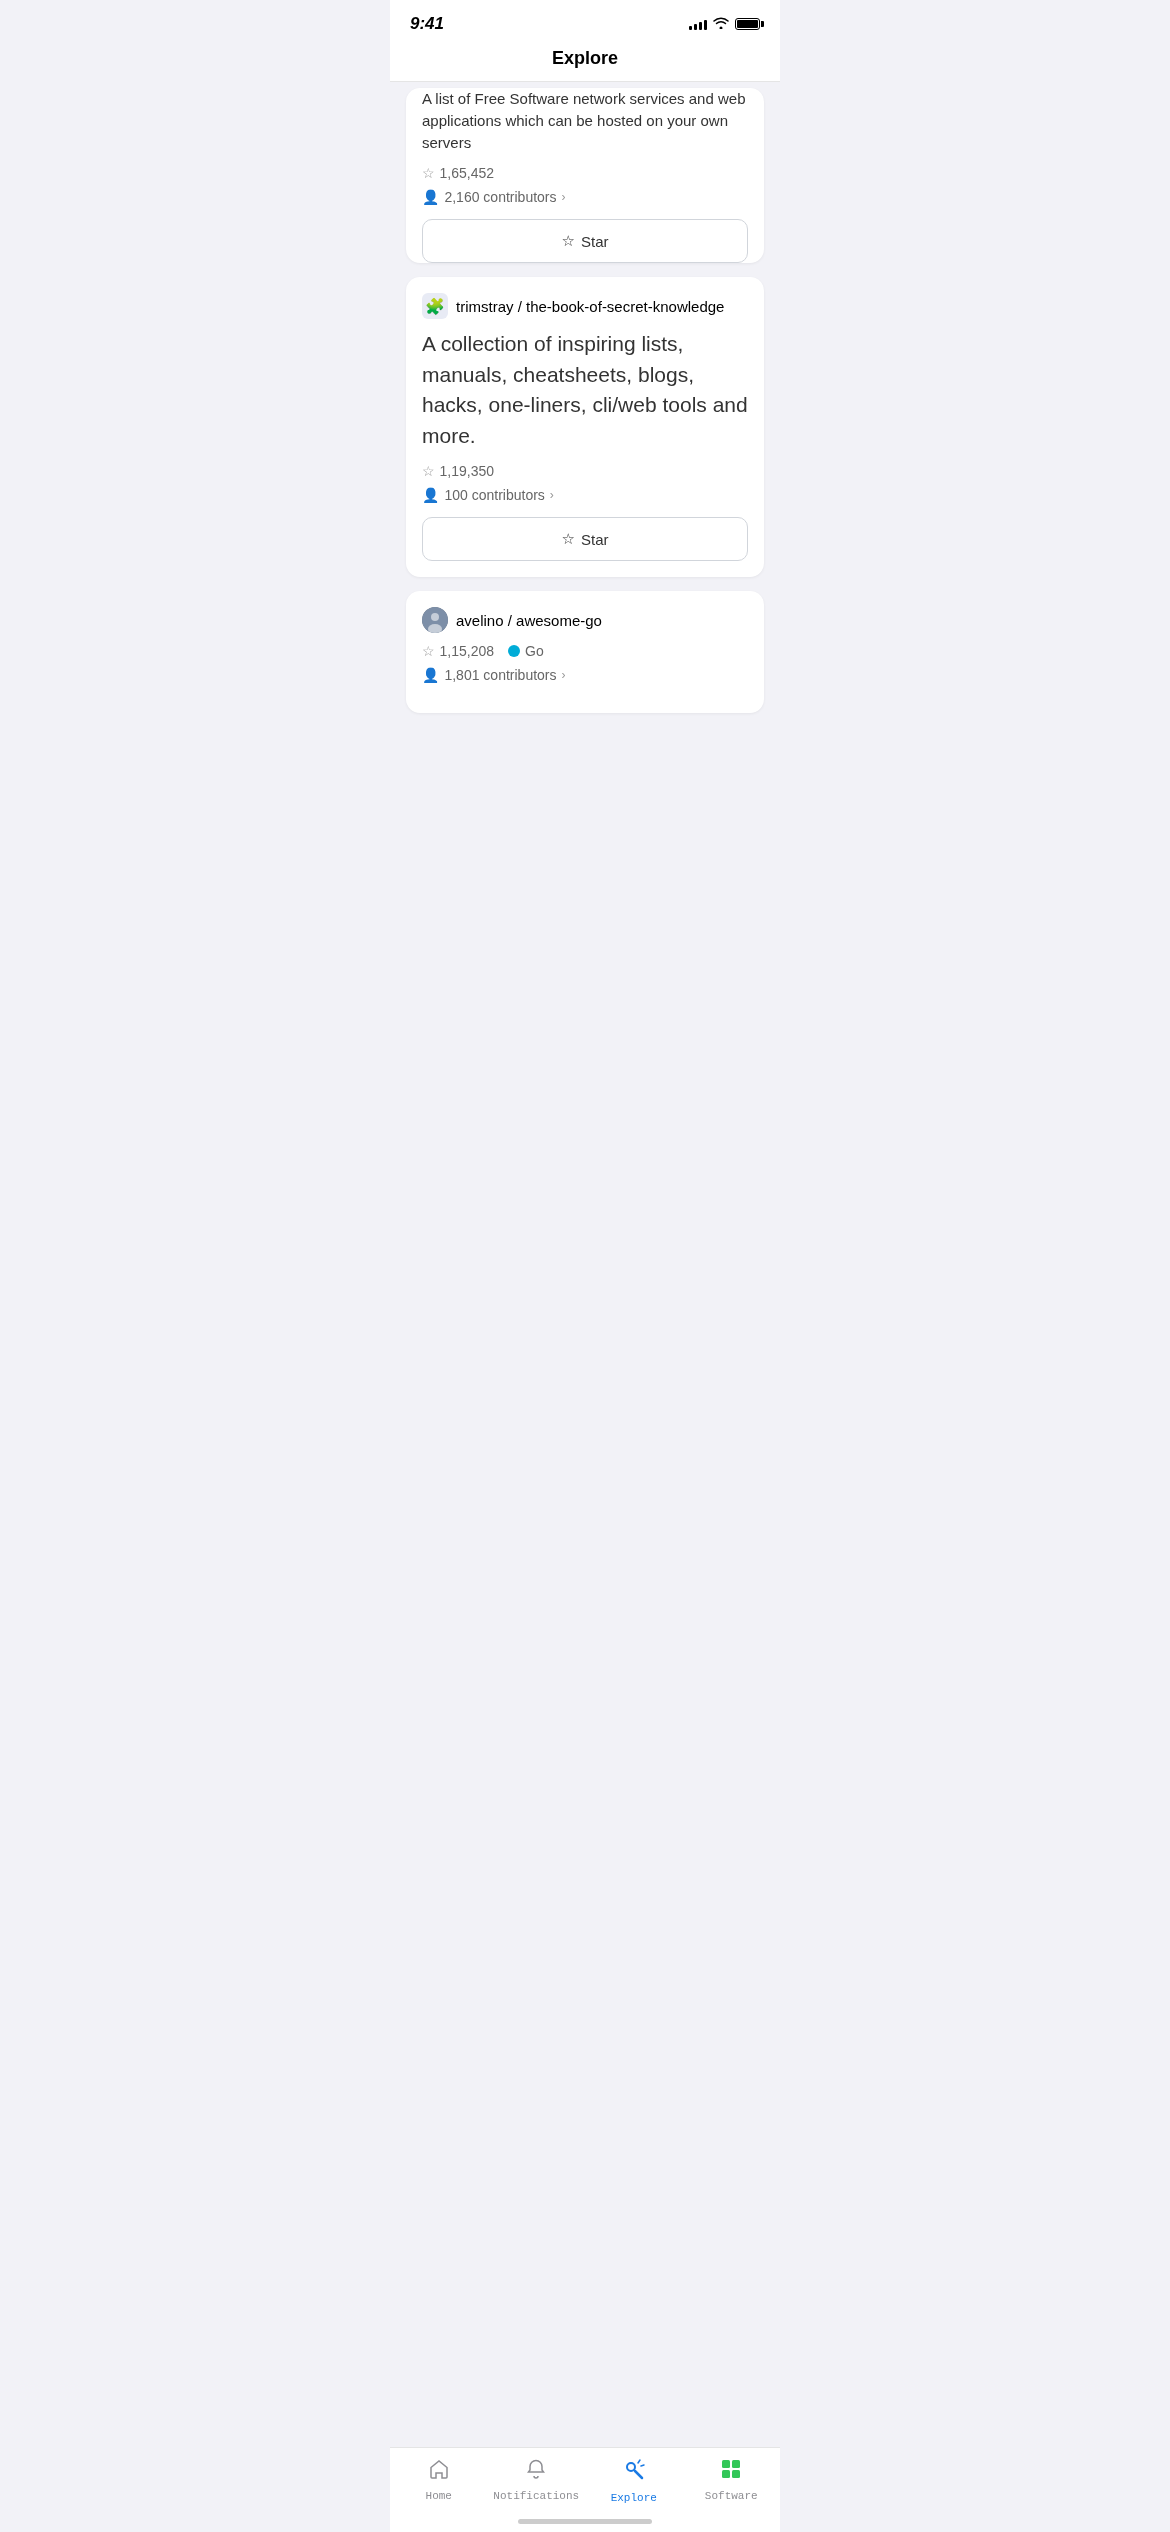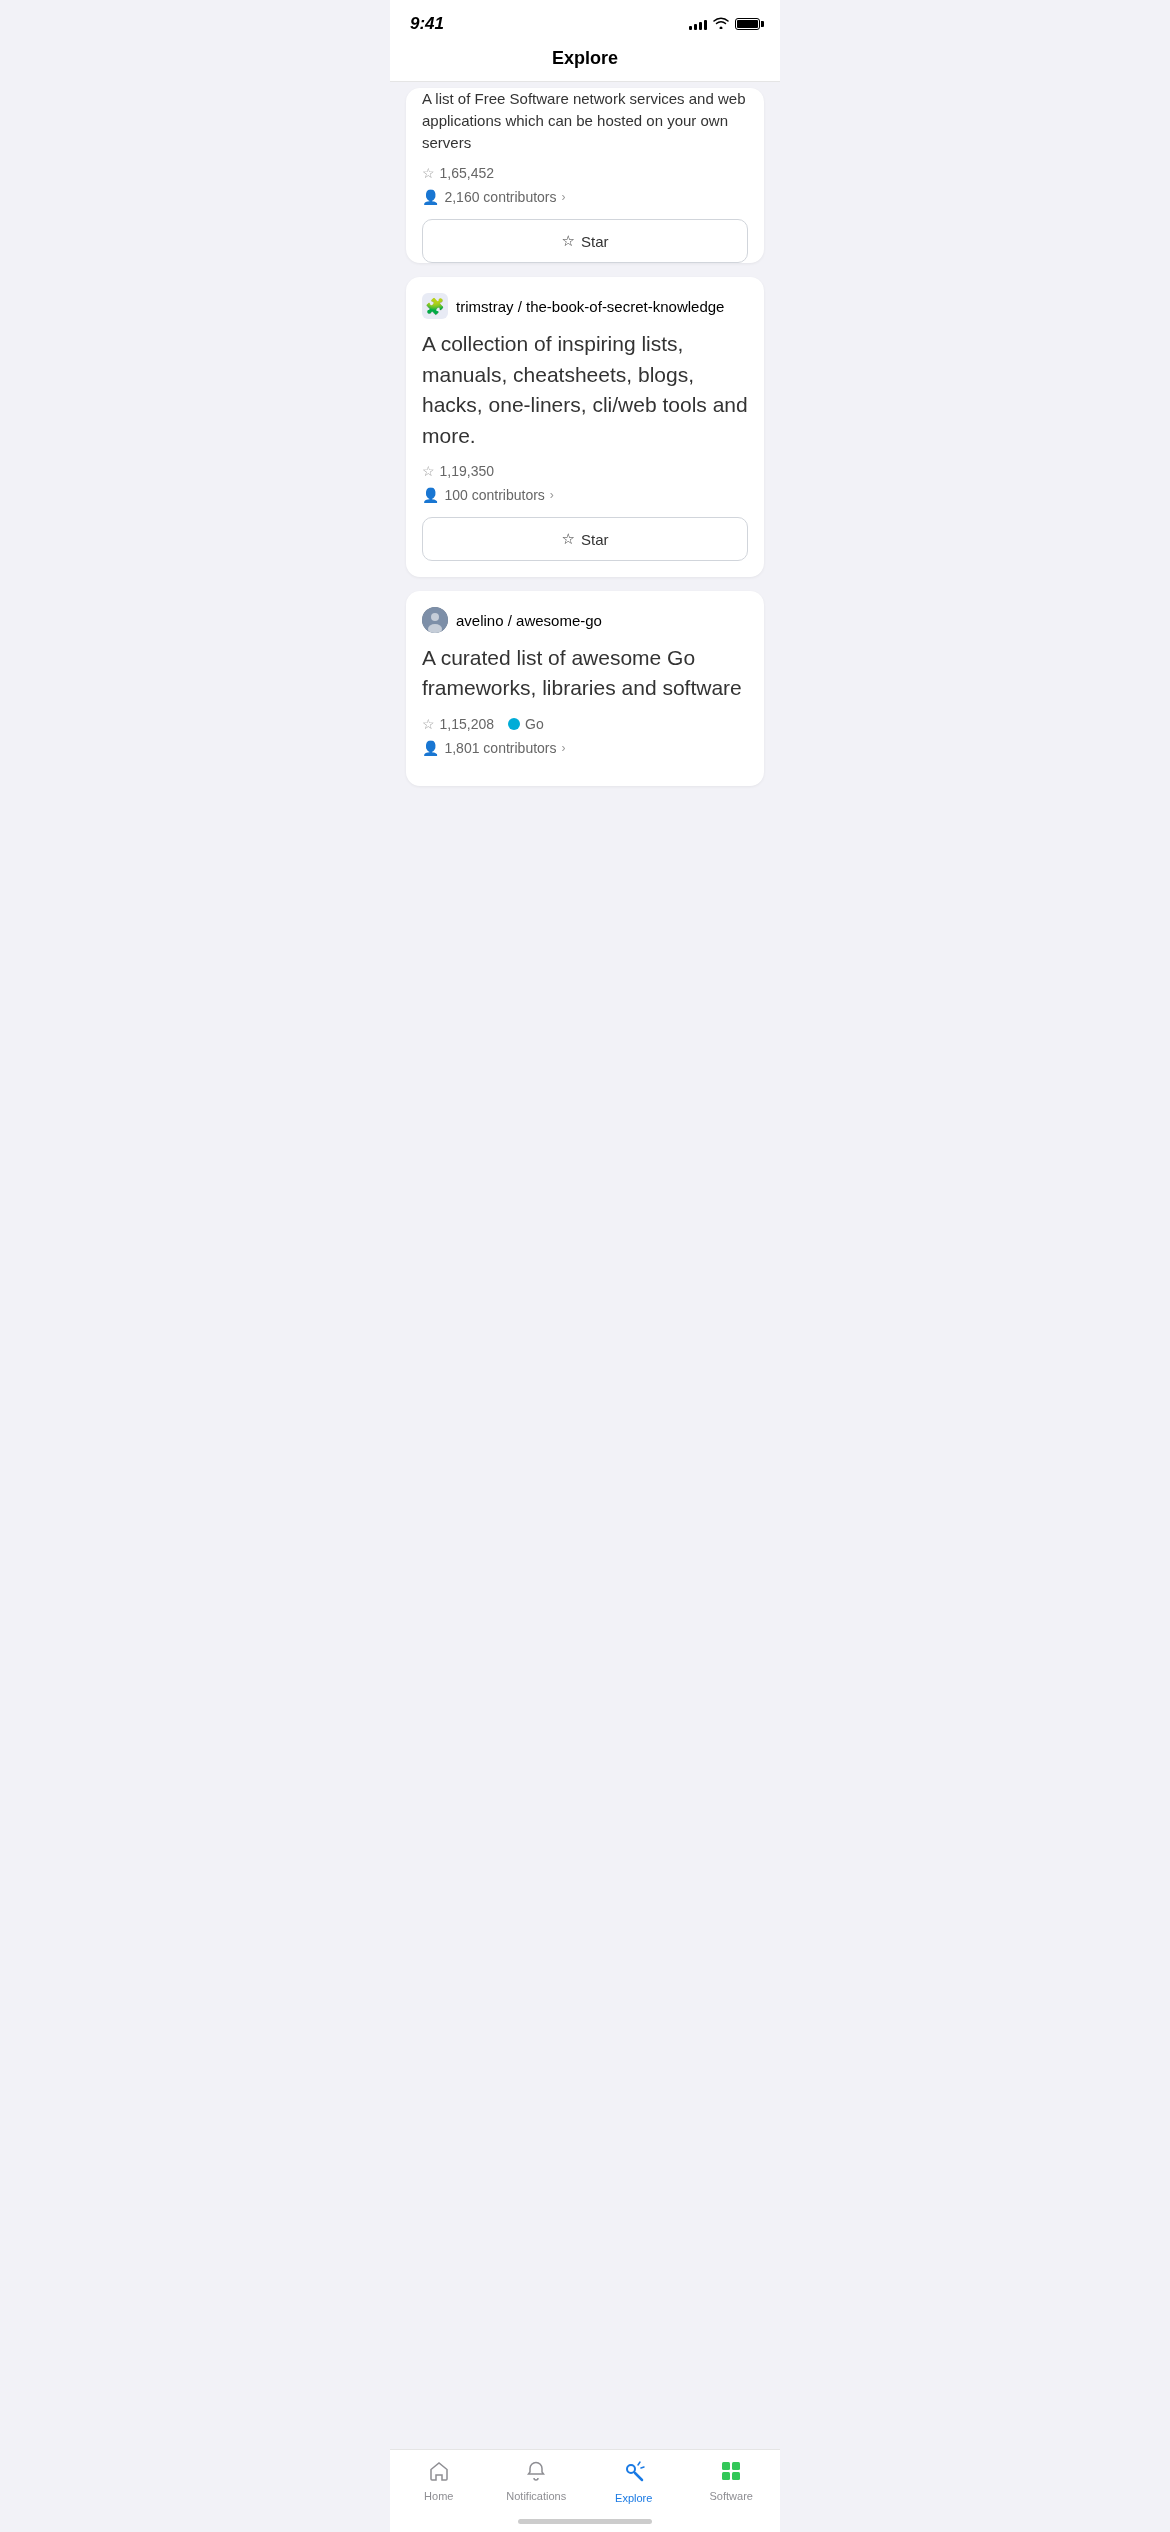--- a/index.html
+++ b/index.html
@@ -221,20 +221,21 @@
       justify-content: space-around;
       padding: 10px 0 28px;
     }
     .tab-item {
       display: flex;
       flex-direction: column;
       align-items: center;
       gap: 4px;
       flex: 1;
       cursor: pointer;
+      font-family: Liberation Mono, monospace;
     }
     .tab-icon {
       font-size: 22px;
       line-height: 1;
     }
     .tab-label {
       font-size: 11px;
     }
     .tab-item.active .tab-label { color: #1a7ae4; }
     .tab-item.active .tab-icon { color: #1a7ae4; }
@@ -340,21 +341,20 @@
     <div class="repo-header">
       <div class="repo-avatar-img">
         <svg width="26" height="26" viewBox="0 0 26 26">
           <circle cx="13" cy="13" r="13" fill="#7d8fa8"></circle>
           <circle cx="13" cy="10" r="4" fill="#c5cdd8"></circle>
           <ellipse cx="13" cy="22" rx="7" ry="5" fill="#c5cdd8"></ellipse>
         </svg>
       </div>
       <span class="repo-name">avelino / awesome-go</span>
     </div>
-    <p class="repo-description">A curated list of awesome Go frameworks, libraries and software</p>
     <div class="repo-stats">
       <div class="stat-item">
         <span class="stat-icon">☆</span>
         <span>1,15,208</span>
       </div>
       <div class="stat-item">
         <span class="language-dot" style="background:#00acd7;"></span>
         <span>Go</span>
       </div>
     </div>

